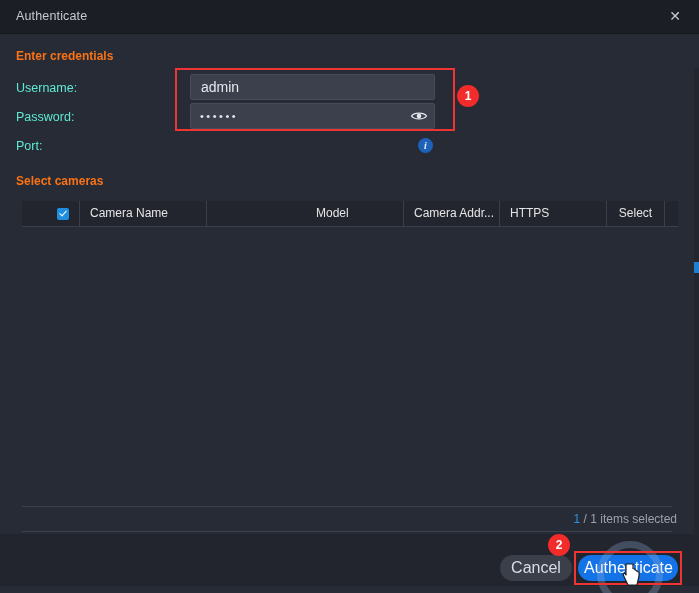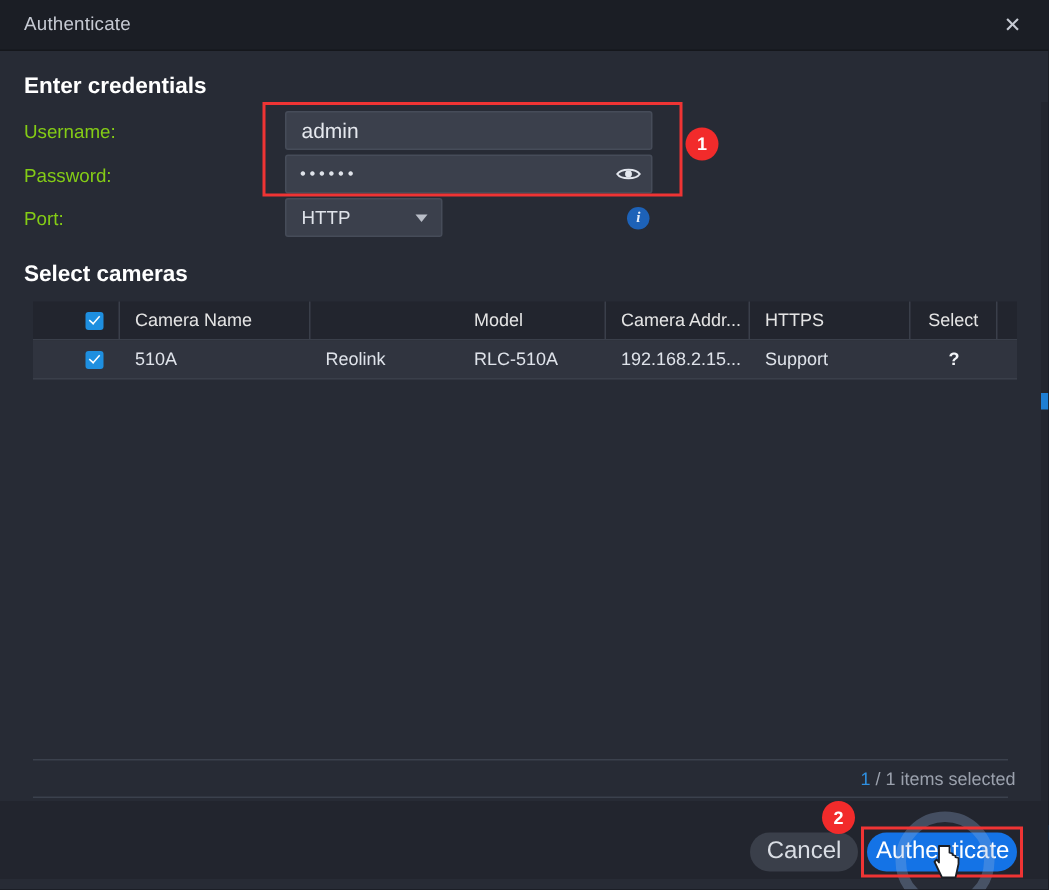--- a/index.html
+++ b/index.html
@@ -51,32 +51,32 @@
   .body-area {
     position: absolute;
     left: 0; top: 34px;
     width: 699px;
     height: 500px;
     background: #272b35;
   }
 
   .section-head {
     position: absolute;
-    font-size: 15px;
+    font-size: 12px;
     font-weight: bold;
-    color: #ffffff;
+    color: #f97316;
   }
   .sh-creds { left: 16px; top: 15px; }
   .sh-cams  { left: 16px; top: 140px; }
 
   .form-label {
     position: absolute;
     left: 16px;
     font-size: 12.5px;
-    color: #84cc16;
+    color: #5eead4;
   }
   .lb-user { top: 47px; }
   .lb-pass { top: 76px; }
   .lb-port { top: 105px; }
 
   .field {
     position: absolute;
     background: #3b404c;
     border: 1px solid #464c59;
     border-radius: 2px;
@@ -358,49 +358,36 @@
     <div class="field f-pass"></div>
     <div class="pass-dots">••••••</div>
     <div class="eye">
       <svg width="18" height="16" viewBox="0 0 18 16">
         <path d="M1.5 8 C4 4.2, 14 4.2, 16.5 8 C14 11.8, 4 11.8, 1.5 8 Z" fill="none" stroke="#e3e7ee" stroke-width="1.3"></path>
         <circle cx="9" cy="8" r="2.3" fill="#e3e7ee"></circle>
       </svg>
     </div>
 
     <div class="form-label lb-port">Port:</div>
-    <div class="select-port">
-      <div class="select-port-label">HTTP</div>
-      <div class="select-caret"></div>
-    </div>
     <div class="info-badge">i</div>
 
     <div class="section-head sh-cams">Select cameras</div>
 
     <div class="table-wrap">
       <div class="thead">
         <div class="th" style="left:0; width:58px;"></div>
         <div class="chk chk-head"></div>
         <div class="th" style="left:58px; width:127px;">Camera Name</div>
         <div class="th" style="left:382px; width:96px;">Camera Addr...</div>
         <div class="th" style="left:284px; width:98px;">Model</div>
         <div class="th" style="left:478px; width:107px;">HTTPS</div>
         <div class="th" style="left:585px; width:58px; padding-left:0; text-align:center;">Select</div>
         <div class="th" style="left:643px; width:13px; border-right:none;"></div>
       </div>
 
-      <div class="trow">
-        <div class="chk chk-row"></div>
-        <div class="td" style="left:58px; width:127px;">510A</div>
-        <div class="td" style="left:185px; width:99px;">Reolink</div>
-        <div class="td" style="left:284px; width:98px;">RLC-510A</div>
-        <div class="td" style="left:382px; width:96px;">192.168.2.15...</div>
-        <div class="td" style="left:478px; width:107px;">Support</div>
-        <div class="td td-status" style="left:585px; width:58px;">?</div>
-      </div>
     </div>
 
     <div class="divider div-1"></div>
     <div class="divider div-2"></div>
 
     <div class="sel-count">
       <b>1</b><span> / 1 items selected</span>
     </div>
 
     <div class="edge-rail"></div>

